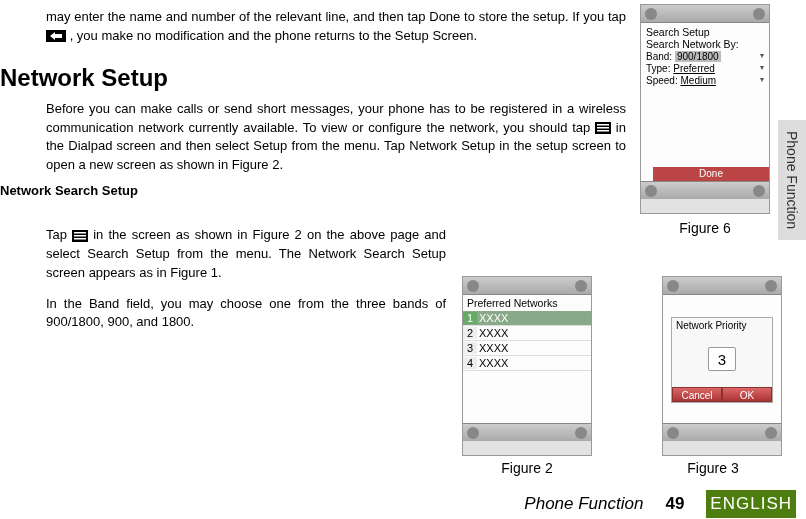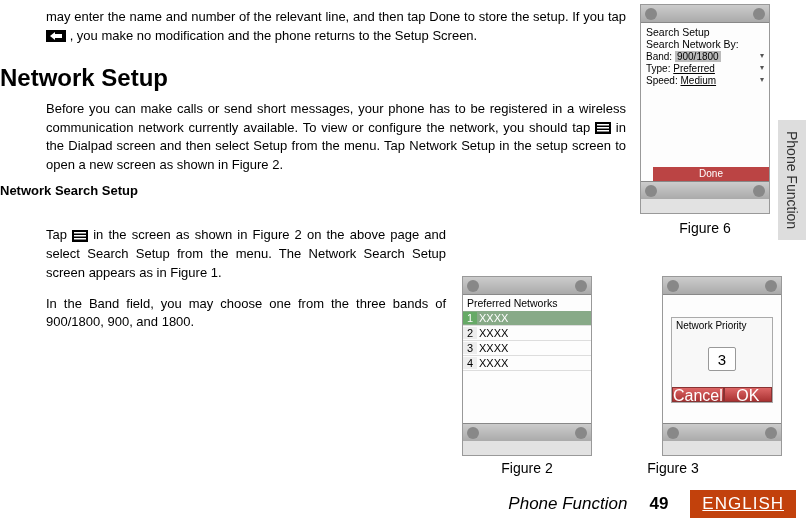--- a/index.html
+++ b/index.html
@@ -41,27 +41,27 @@
   .list-row { display:flex; font-size:11px; border-bottom:1px solid #ddd; padding:1px 0; }
   .list-row .num { width:14px; text-align:center; background:#eee; margin-right:2px; }
   .list-row.sel { background:#8a8; color:#fff; }
   .list-row.sel .num { background:#6a6; color:#fff; }
 
   
   .dialog { position:absolute; left:8px; right:8px; top:22px; bottom:20px; background:#f8f8f8; border:1px solid #aaa; }
   .dialog .dlg-title { font-size:10px; padding:2px 4px; }
   .dialog .dlg-box { width:28px; height:24px; border:1px solid #999; margin:14px auto 0; background:#fff; text-align:center; font-size:15px; line-height:24px; border-radius:2px; }
   .dialog .dlg-btns { position:absolute; bottom:0; left:0; right:0; display:flex; }
-  .dialog .dlg-btns div { flex:1; text-align:center; background:linear-gradient(#d66,#a33); color:#fff; font-size:16px; height:15px; line-height:15px; border:1px solid #833; }
+  .dialog .dlg-btns div { flex:1; text-align:center; background:linear-gradient(#d66,#a33); color:#fff; font-size:10px; height:15px; line-height:15px; border:1px solid #833; }
 
   
   .footer { position:absolute; left:0; right:0; bottom:0; height:30px; display:flex; align-items:center; justify-content:flex-end; gap:22px; padding-right:10px; }
   .footer .pf { font-style:italic; font-size:17px; }
   .footer .pn { font-weight:bold; font-size:17px; }
-  .footer .lang { background:#c2410c; color:#fff; font-size:17px; padding:4px 12px; letter-spacing:1px;text-decoration:underline; }
+  .footer .lang { background:#4d7c0f; color:#fff; font-size:17px; padding:4px 4px; letter-spacing:1px; }
 </style>
 </head>
 <body>
 
 <div class="page">
 
   <div class="side-tab">
     <span>Phone Function</span>
   </div>
 
@@ -176,21 +176,21 @@
           <div>Cancel</div>
           <div>OK</div>
         </div>
       </div>
     </div>
     <div class="bottombar">
         <div class="circle l"></div>
         <div class="circle r"></div>
       </div>
   </div>
-  <div class="fig-label" style="left:608px; top:460px; width:130px;">Figure 3</div>
+  <div class="fig-label" style="left:648px; top:460px; width:130px;">Figure 3</div>
 
   <div class="footer">
     <span class="pf">Phone Function</span>
     <span class="pn">49</span>
     <span class="lang">ENGLISH</span>
   </div>
 
 </div>
 
 </body></html>

